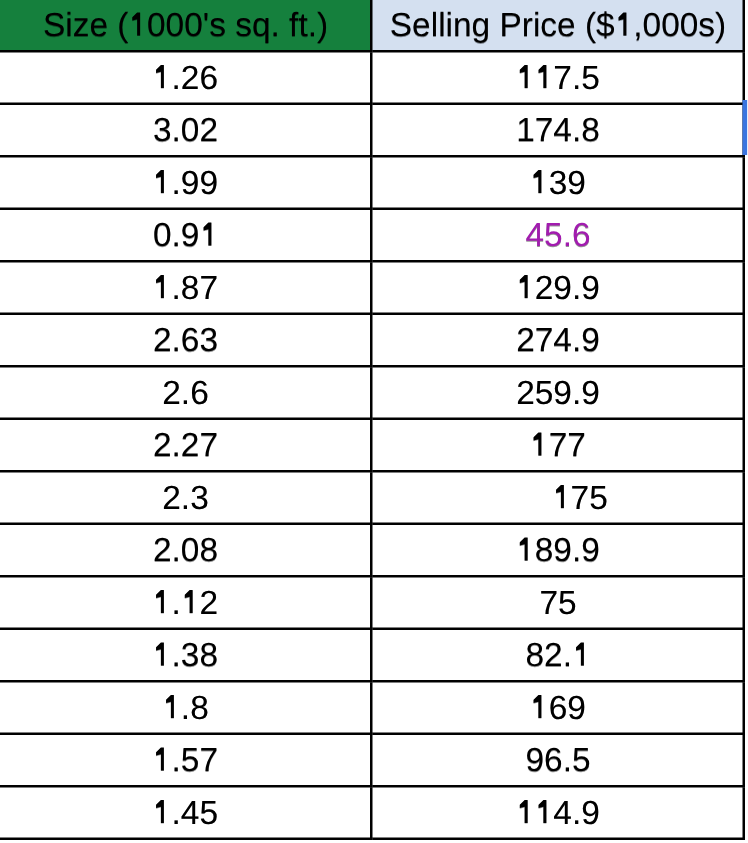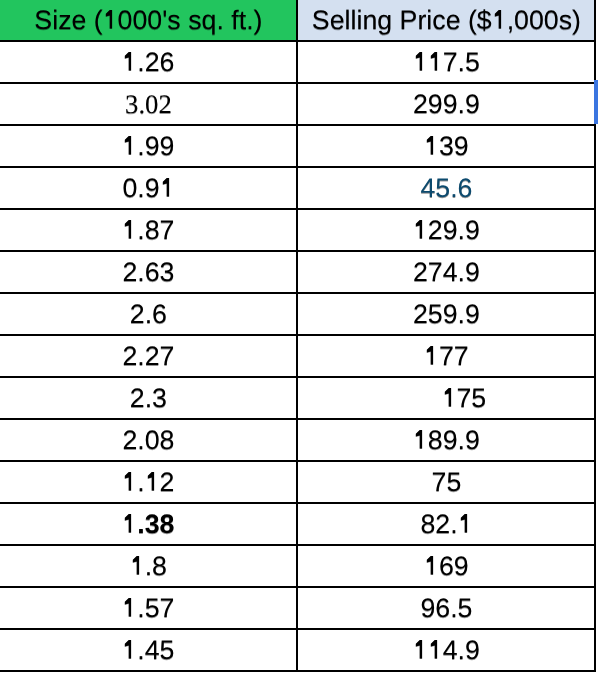--- a/index.html
+++ b/index.html
@@ -57,21 +57,21 @@
 
 <div id="sheet" style="background: rgb(255, 255, 255);">
 
   <table class="grid">
     <colgroup>
       <col class="c1">
       <col class="c2">
     </colgroup>
     <thead>
       <tr>
-        <th style="background: #22c55e; border-color: rgb(0, 0, 0); color: rgb(0, 0, 0);">Size (<span class="glyph-one"><svg viewBox="0 -1638 1139 2048" xmlns="http://www.w3.org/2000/svg" aria-hidden="true">
+        <th style="background: #15803d; border-color: rgb(0, 0, 0); color: rgb(0, 0, 0);">Size (<span class="glyph-one"><svg viewBox="0 -1638 1139 2048" xmlns="http://www.w3.org/2000/svg" aria-hidden="true">
                 <path fill="rgba(0,0,0,0.42)" transform="translate(0,38)" d="M515 0 V-988 L218 -912 V-1120 L515 -1409 H696 V0 Z"></path>
                 <path fill="currentColor" d="M515 0 V-988 L218 -912 V-1120 L515 -1409 H696 V0 Z"></path>
               </svg><i class="txt">1</i></span>000's sq. ft.)</th>
         <th style="background: rgb(212, 224, 240); border-color: rgb(0, 0, 0); color: rgb(0, 0, 0);">Selling Price ($<span class="glyph-one"><svg viewBox="0 -1638 1139 2048" xmlns="http://www.w3.org/2000/svg" aria-hidden="true">
                 <path fill="rgba(0,0,0,0.42)" transform="translate(0,38)" d="M515 0 V-988 L218 -912 V-1120 L515 -1409 H696 V0 Z"></path>
                 <path fill="currentColor" d="M515 0 V-988 L218 -912 V-1120 L515 -1409 H696 V0 Z"></path>
               </svg><i class="txt">1</i></span>,000s)</th>
       </tr>
     </thead>
     <tbody id="tbody">
@@ -82,39 +82,39 @@
               </svg><i class="txt">1</i></span>.26</td>
         <td style="border-color: rgb(0, 0, 0); color: rgb(0, 0, 0);"><span class="glyph-one"><svg viewBox="0 -1638 1139 2048" xmlns="http://www.w3.org/2000/svg" aria-hidden="true">
                 <path fill="rgba(0,0,0,0.42)" transform="translate(0,38)" d="M515 0 V-988 L218 -912 V-1120 L515 -1409 H696 V0 Z"></path>
                 <path fill="currentColor" d="M515 0 V-988 L218 -912 V-1120 L515 -1409 H696 V0 Z"></path>
               </svg><i class="txt">1</i></span><span class="glyph-one"><svg viewBox="0 -1638 1139 2048" xmlns="http://www.w3.org/2000/svg" aria-hidden="true">
                 <path fill="rgba(0,0,0,0.42)" transform="translate(0,38)" d="M515 0 V-988 L218 -912 V-1120 L515 -1409 H696 V0 Z"></path>
                 <path fill="currentColor" d="M515 0 V-988 L218 -912 V-1120 L515 -1409 H696 V0 Z"></path>
               </svg><i class="txt">1</i></span>7.5</td>
       </tr>
       <tr>
-        <td style="border-color: rgb(0, 0, 0); color: rgb(0, 0, 0); font-family: Liberation Serif, serif;">3.02</td>
-        <td style="border-color: rgb(0, 0, 0); color: rgb(0, 0, 0);">299.9</td>
+        <td style="border-color: rgb(0, 0, 0); color: rgb(0, 0, 0);">3.02</td>
+        <td style="border-color: rgb(0, 0, 0); color: rgb(0, 0, 0);">174.8</td>
       </tr>
       <tr>
         <td style="border-color: rgb(0, 0, 0); color: rgb(0, 0, 0);"><span class="glyph-one"><svg viewBox="0 -1638 1139 2048" xmlns="http://www.w3.org/2000/svg" aria-hidden="true">
                 <path fill="rgba(0,0,0,0.42)" transform="translate(0,38)" d="M515 0 V-988 L218 -912 V-1120 L515 -1409 H696 V0 Z"></path>
                 <path fill="currentColor" d="M515 0 V-988 L218 -912 V-1120 L515 -1409 H696 V0 Z"></path>
               </svg><i class="txt">1</i></span>.99</td>
         <td style="border-color: rgb(0, 0, 0); color: rgb(0, 0, 0);"><span class="glyph-one"><svg viewBox="0 -1638 1139 2048" xmlns="http://www.w3.org/2000/svg" aria-hidden="true">
                 <path fill="rgba(0,0,0,0.42)" transform="translate(0,38)" d="M515 0 V-988 L218 -912 V-1120 L515 -1409 H696 V0 Z"></path>
                 <path fill="currentColor" d="M515 0 V-988 L218 -912 V-1120 L515 -1409 H696 V0 Z"></path>
               </svg><i class="txt">1</i></span>39</td>
       </tr>
       <tr>
         <td style="border-color: rgb(0, 0, 0); color: rgb(0, 0, 0);">0.9<span class="glyph-one"><svg viewBox="0 -1638 1139 2048" xmlns="http://www.w3.org/2000/svg" aria-hidden="true">
                 <path fill="rgba(0,0,0,0.42)" transform="translate(0,38)" d="M515 0 V-988 L218 -912 V-1120 L515 -1409 H696 V0 Z"></path>
                 <path fill="currentColor" d="M515 0 V-988 L218 -912 V-1120 L515 -1409 H696 V0 Z"></path>
               </svg><i class="txt">1</i></span></td>
-        <td style="border-color: rgb(0, 0, 0); color: #0c4a6e;">45.6</td>
+        <td style="border-color: rgb(0, 0, 0); color: #a21caf;">45.6</td>
       </tr>
       <tr>
         <td style="border-color: rgb(0, 0, 0); color: rgb(0, 0, 0); margin-left: 36px;"><span class="glyph-one"><svg viewBox="0 -1638 1139 2048" xmlns="http://www.w3.org/2000/svg" aria-hidden="true">
                 <path fill="rgba(0,0,0,0.42)" transform="translate(0,38)" d="M515 0 V-988 L218 -912 V-1120 L515 -1409 H696 V0 Z"></path>
                 <path fill="currentColor" d="M515 0 V-988 L218 -912 V-1120 L515 -1409 H696 V0 Z"></path>
               </svg><i class="txt">1</i></span>.87</td>
         <td style="border-color: rgb(0, 0, 0); color: rgb(0, 0, 0);"><span class="glyph-one"><svg viewBox="0 -1638 1139 2048" xmlns="http://www.w3.org/2000/svg" aria-hidden="true">
                 <path fill="rgba(0,0,0,0.42)" transform="translate(0,38)" d="M515 0 V-988 L218 -912 V-1120 L515 -1409 H696 V0 Z"></path>
                 <path fill="currentColor" d="M515 0 V-988 L218 -912 V-1120 L515 -1409 H696 V0 Z"></path>
               </svg><i class="txt">1</i></span>29.9</td>
@@ -152,21 +152,21 @@
         <td style="border-color: rgb(0, 0, 0); color: rgb(0, 0, 0);"><span class="glyph-one"><svg viewBox="0 -1638 1139 2048" xmlns="http://www.w3.org/2000/svg" aria-hidden="true">
                 <path fill="rgba(0,0,0,0.42)" transform="translate(0,38)" d="M515 0 V-988 L218 -912 V-1120 L515 -1409 H696 V0 Z"></path>
                 <path fill="currentColor" d="M515 0 V-988 L218 -912 V-1120 L515 -1409 H696 V0 Z"></path>
               </svg><i class="txt">1</i></span>.<span class="glyph-one"><svg viewBox="0 -1638 1139 2048" xmlns="http://www.w3.org/2000/svg" aria-hidden="true">
                 <path fill="rgba(0,0,0,0.42)" transform="translate(0,38)" d="M515 0 V-988 L218 -912 V-1120 L515 -1409 H696 V0 Z"></path>
                 <path fill="currentColor" d="M515 0 V-988 L218 -912 V-1120 L515 -1409 H696 V0 Z"></path>
               </svg><i class="txt">1</i></span>2</td>
         <td style="border-color: rgb(0, 0, 0); color: rgb(0, 0, 0);">75</td>
       </tr>
       <tr>
-        <td style="border-color: rgb(0, 0, 0); color: rgb(0, 0, 0); font-weight: bold;"><span class="glyph-one"><svg viewBox="0 -1638 1139 2048" xmlns="http://www.w3.org/2000/svg" aria-hidden="true">
+        <td style="border-color: rgb(0, 0, 0); color: rgb(0, 0, 0);"><span class="glyph-one"><svg viewBox="0 -1638 1139 2048" xmlns="http://www.w3.org/2000/svg" aria-hidden="true">
                 <path fill="rgba(0,0,0,0.42)" transform="translate(0,38)" d="M515 0 V-988 L218 -912 V-1120 L515 -1409 H696 V0 Z"></path>
                 <path fill="currentColor" d="M515 0 V-988 L218 -912 V-1120 L515 -1409 H696 V0 Z"></path>
               </svg><i class="txt">1</i></span>.38</td>
         <td style="border-color: rgb(0, 0, 0); color: rgb(0, 0, 0);">82.<span class="glyph-one"><svg viewBox="0 -1638 1139 2048" xmlns="http://www.w3.org/2000/svg" aria-hidden="true">
                 <path fill="rgba(0,0,0,0.42)" transform="translate(0,38)" d="M515 0 V-988 L218 -912 V-1120 L515 -1409 H696 V0 Z"></path>
                 <path fill="currentColor" d="M515 0 V-988 L218 -912 V-1120 L515 -1409 H696 V0 Z"></path>
               </svg><i class="txt">1</i></span></td>
       </tr>
       <tr>
         <td style="border-color: rgb(0, 0, 0); color: rgb(0, 0, 0);"><span class="glyph-one"><svg viewBox="0 -1638 1139 2048" xmlns="http://www.w3.org/2000/svg" aria-hidden="true">

